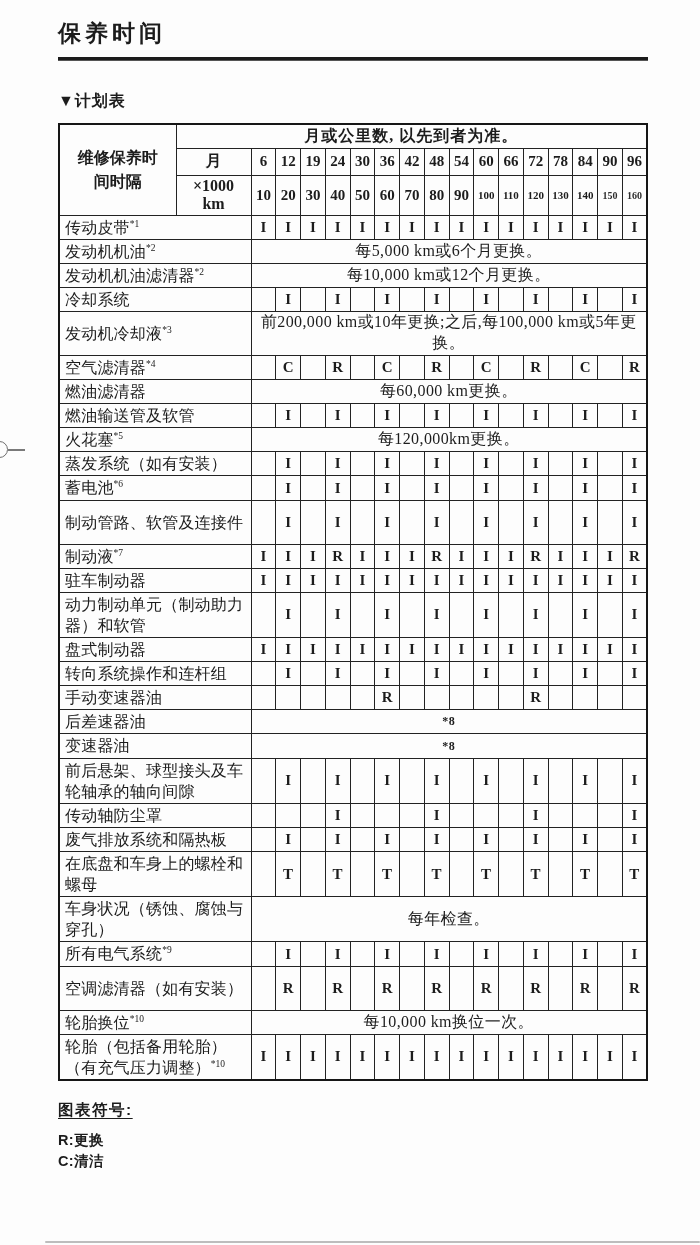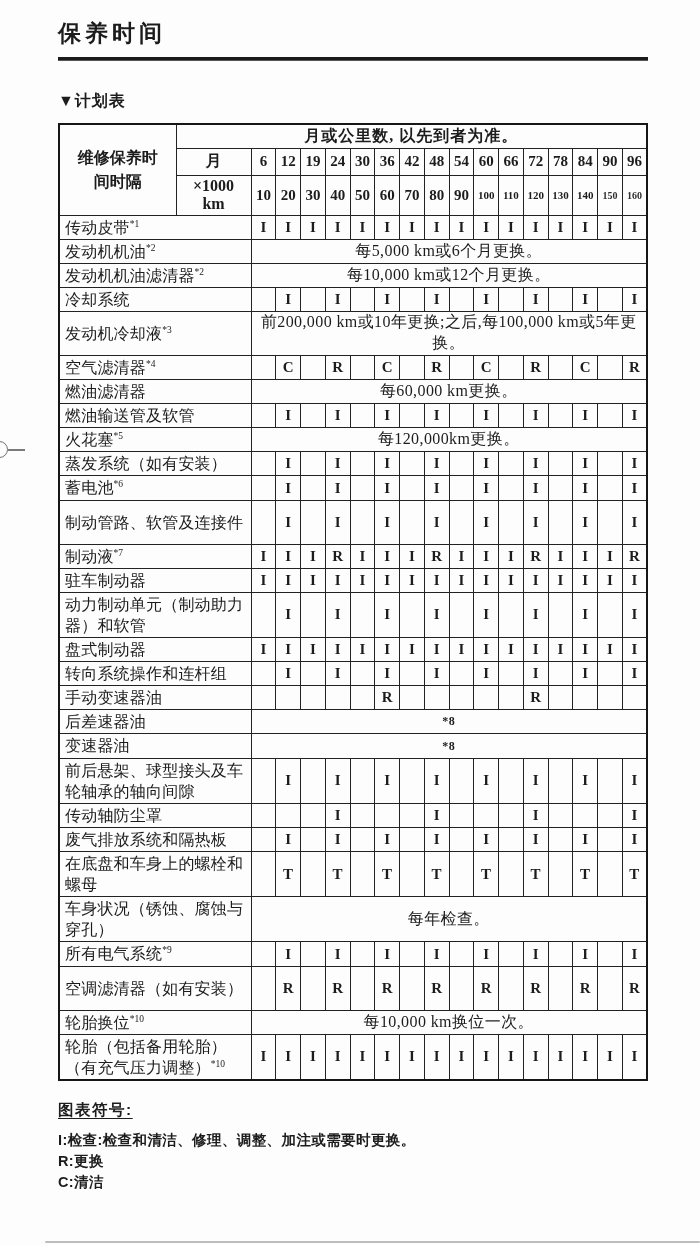--- a/index.html
+++ b/index.html
@@ -556,20 +556,19 @@
           <td class="mark">I</td>
           <td class="mark">I</td>
           <td class="mark">I</td>
         </tr>
       </tbody>
   </table>
 
   <div class="legend">
     <div class="legend-title">图表符号:</div>
     <div class="legend-items" id="legend-items">
-        <div class="legend-item">I:检查:检查和清洁、修理、调整、加注或需要时更换。</div>
         <div class="legend-item">R:更换</div>
         <div class="legend-item">C:清洁</div>
       </div>
   </div>
 </div>
 
 <div class="scan-edge"></div>
 
 </body></html>

